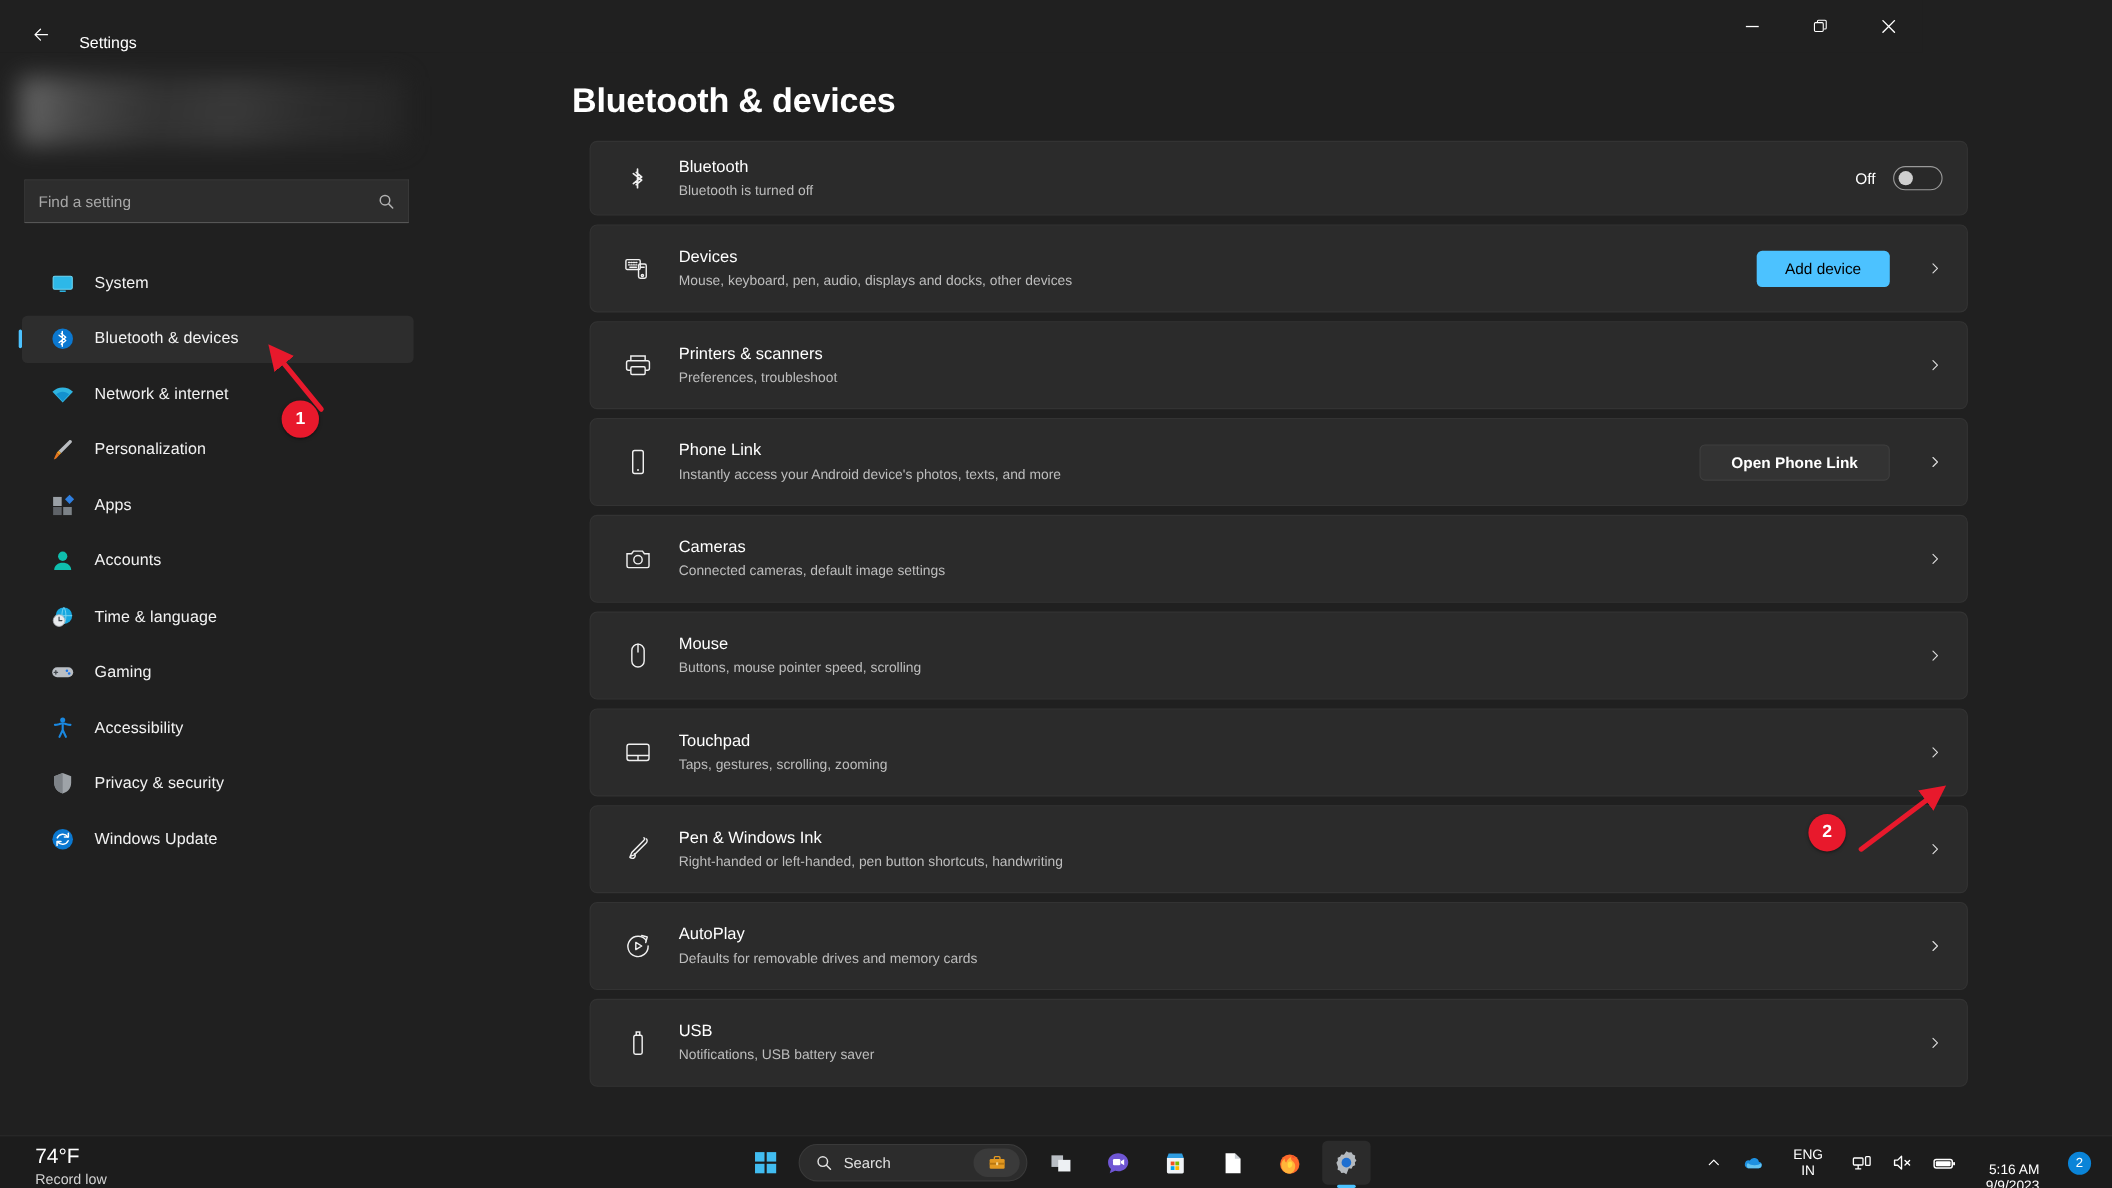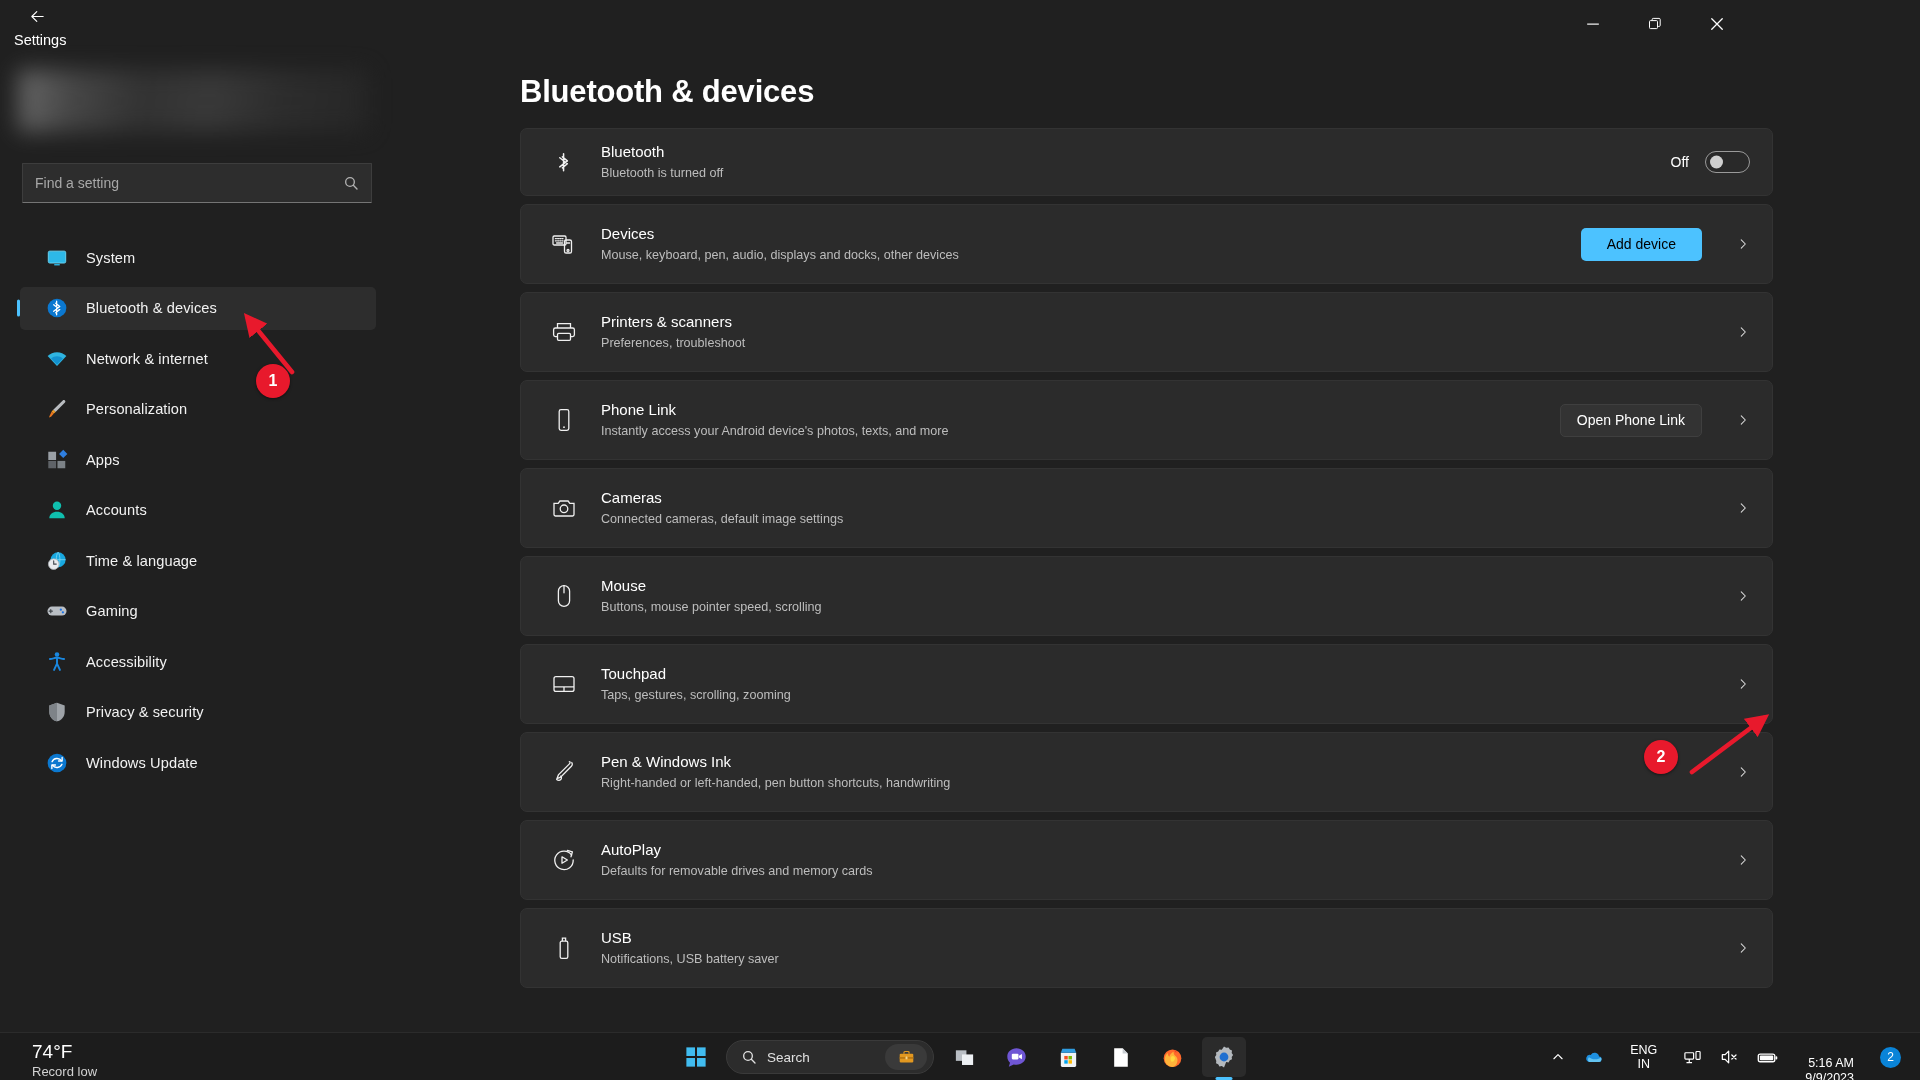--- a/index.html
+++ b/index.html
@@ -8,21 +8,21 @@
     background:#202020;
     font-family:"Liberation Sans", sans-serif;
     color:#ffffff;
     overflow:hidden;
   }
   .app { position:relative; width:1920px; height:1080px; }
 
   
   .titlebar {
     position:absolute; top:0; left:0; width:1748px; height:48px;
-    background:#202020; display:flex; align-items:flex-start;flex-direction:column;
+    background:#202020; display:flex; align-items:flex-end;
   }
   .back-btn {
     width:42px; height:34px; margin-left:16px;
     display:flex; align-items:center; justify-content:center;
     border-radius:5px;
   }
   .back-btn svg { width:17px; height:17px; }
   .title-text { margin-left:14px; font-size:14.5px; color:#fff; }
   .wincontrols { position:absolute; right:0; top:0; display:flex; height:48px; }
   .wc { width:62px; height:48px; display:flex; align-items:center; justify-content:center; }
@@ -64,21 +64,21 @@
              display:flex; align-items:center; justify-content:center; }
   .navlabel { font-size:14.6px; color:#f2f2f2; letter-spacing:.1px; }
 
   
   .content { position:absolute; top:48px; left:400px; width:1520px; height:984px; }
   .page-title {
     position:absolute; left:120px; top:26px;
     font-size:31px; font-weight:600; color:#ffffff; letter-spacing:-.2px;
   }
 
-  .cards { position:absolute; left:120px; top:80px; width:1253px; }
+  .cards { position:absolute; left:136px; top:80px; width:1253px; }
   .card {
     background:#2b2b2b; border:1px solid #333333; border-radius:7px;
     display:flex; align-items:center; padding:0 22px;
     margin-bottom:8px; position:relative;
   }
   .card.bt { height:68px; background:#2b2b2b; }
   .card.row { height:80px; }
   .card-icon { width:42px; flex:none; display:flex; align-items:center; justify-content:center; }
   .card-icon svg { width:26px; height:26px; }
   .card-text { flex:1; margin-left:16px; }
@@ -97,22 +97,22 @@
     width:13px; height:13px; border-radius:50%; background:#cfcfcf;
   }
 
   .btn-accent {
     background:#4cc2ff; color:#000000; font-size:14px;
     height:33px; padding:0 26px; border:none; border-radius:5px;
     font-family:Liberation Sans, sans-serif; cursor:pointer;
   }
   .btn-sec {
     background:#333333; color:#ffffff; font-size:14px;
-    height:33px; padding:0 16px; border:1px solid #3f3f3f; border-radius:5px;
-    font-family:"Liberation Sans", sans-serif; cursor:pointer;
+    height:33px; padding:0 28px; border:1px solid #3f3f3f; border-radius:5px;
+    font-family:"Liberation Sans", sans-serif; cursor:pointer;font-weight:bold;
   }
   .chev { width:34px; display:flex; align-items:center; justify-content:flex-end;
           margin-left:14px; color:#dcdcdc; }
   .chev svg { width:14px; height:14px; }
 
   
   .anno { position:absolute; z-index:60; }
   .badge {
     width:34px; height:34px; border-radius:50%;
     background:#e8192c; color:#fff; font-size:16px; font-weight:700;

